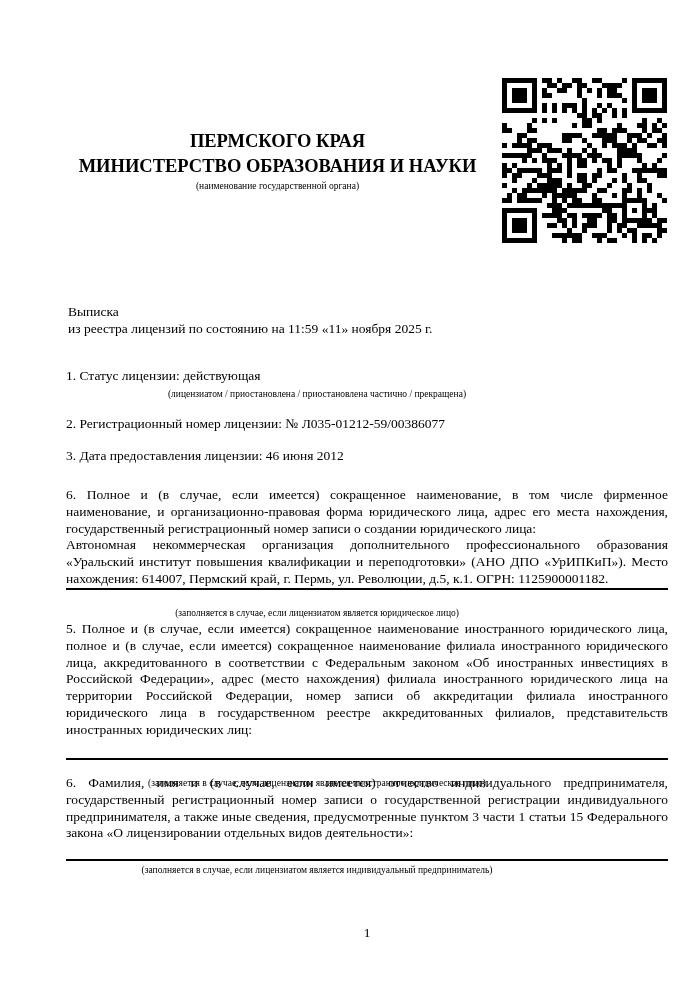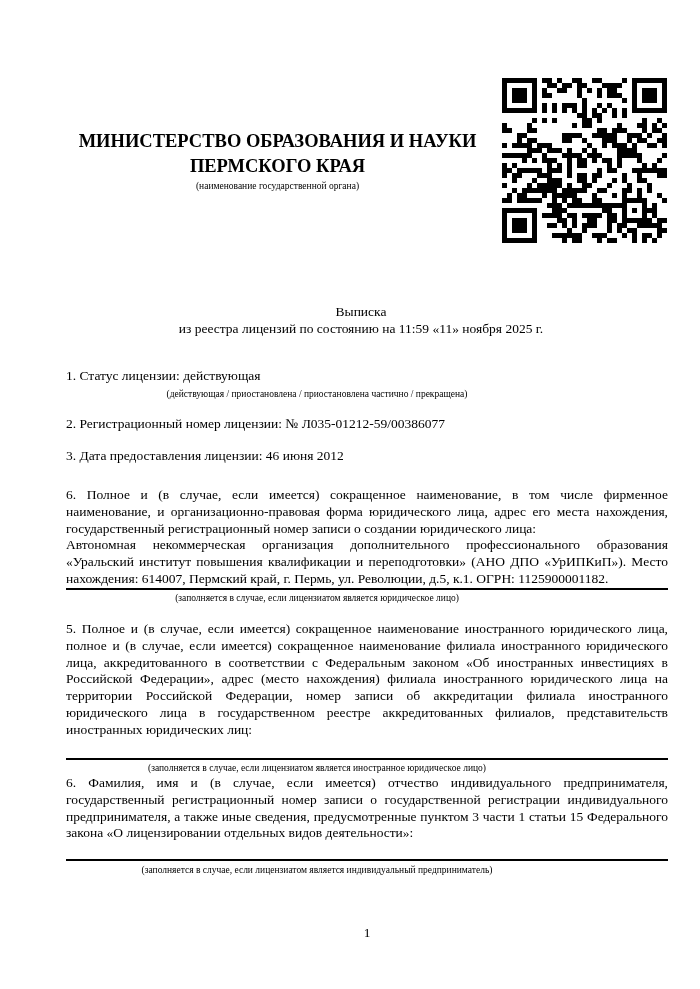--- a/index.html
+++ b/index.html
@@ -12,30 +12,30 @@
   }
   .abs{position:absolute;}
   
   .qr{top:78px;left:502px;width:165px;height:165px;}
   .qr svg{display:block;width:165px;height:165px;shape-rendering:crispEdges;}
   
   .header{top:129px;left:70px;width:415px;text-align:center;}
   .header .hline{font-weight:bold;font-size:18.5px;line-height:25px;white-space:nowrap;}
   .header .hcap{font-size:9.5px;line-height:12px;margin-top:1px;}
   
-  .doc-title{top:304px;left:60px;width:602px;text-align:center;font-size:13.5px;line-height:16.8px;}
+  .doc-title{top:304px;left:68px;width:602px;font-size:13.5px;line-height:16.8px;}
   
   .sec{left:66px;width:602px;font-size:13.5px;line-height:16.8px;}
   .just{text-align:justify;}
   .caption{font-size:9.5px;line-height:12px;text-align:center;width:502px;}
   .rule{border-top:2px solid #000;height:0;width:602px;}
   .s1{top:368px;} .s2{top:416px;} .s3{top:448px;}
   .s4{top:487px;} .s5{top:621px;} .s6{top:775px;} .s7{top:894px;}
   .cap-p1{margin-top:3px;}
-  .cap-after-rule{margin-top:2px;}
+  .cap-after-rule{margin-top:17px;}
   .rule-tight{margin-top:0;}
   .rule-gap19{margin-top:19px;}
   .rule-gap17{margin-top:17px;}
   .cap-p6{margin-top:3px;}
   .pagenum{top:925px;left:66px;width:602px;text-align:center;font-size:13.5px;line-height:16.8px;}
 </style>
 </head>
 <body>
 
 <div class="page">
@@ -550,33 +550,33 @@
           <rect x="21" y="32" width="1" height="1"></rect>
           <rect x="22" y="32" width="1" height="1"></rect>
           <rect x="26" y="32" width="1" height="1"></rect>
           <rect x="28" y="32" width="1" height="1"></rect>
           <rect x="30" y="32" width="1" height="1"></rect>
         </g>
       </svg>
   </div>
 
   <div class="abs header">
+    <div class="hline">ПЕРМСКОГО КРАЯ</div>
     <div class="hline">МИНИСТЕРСТВО ОБРАЗОВАНИЯ И НАУКИ</div>
-    <div class="hline">ПЕРМСКОГО КРАЯ</div>
     <div class="hcap">(наименование государственной органа)</div>
   </div>
 
   <div class="abs doc-title">
     <div>Выписка</div>
     <div>из реестра лицензий по состоянию на 11:59 «11» ноября 2025 г.</div>
   </div>
 
   <div class="abs sec s1">
     <div>1. Статус лицензии: действующая</div>
-    <div class="caption cap-p1">(действующая / приостановлена / приостановлена частично / прекращена)</div>
+    <div class="caption cap-p1">(лицензиатом / приостановлена / приостановлена частично / прекращена)</div>
   </div>
 
   <div class="abs sec s2">
     <div>2. Регистрационный номер лицензии: № Л035-01212-59/00386077</div>
   </div>
 
   <div class="abs sec s3">
     <div>3. Дата предоставления лицензии: 46 июня 2012</div>
   </div>
 

